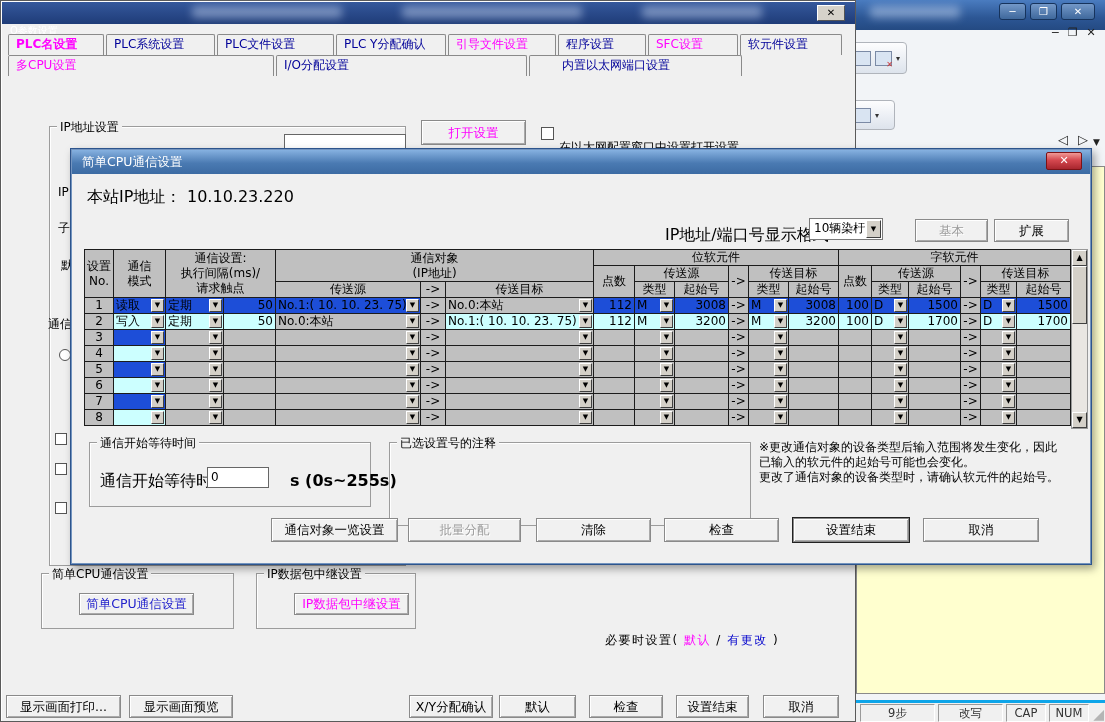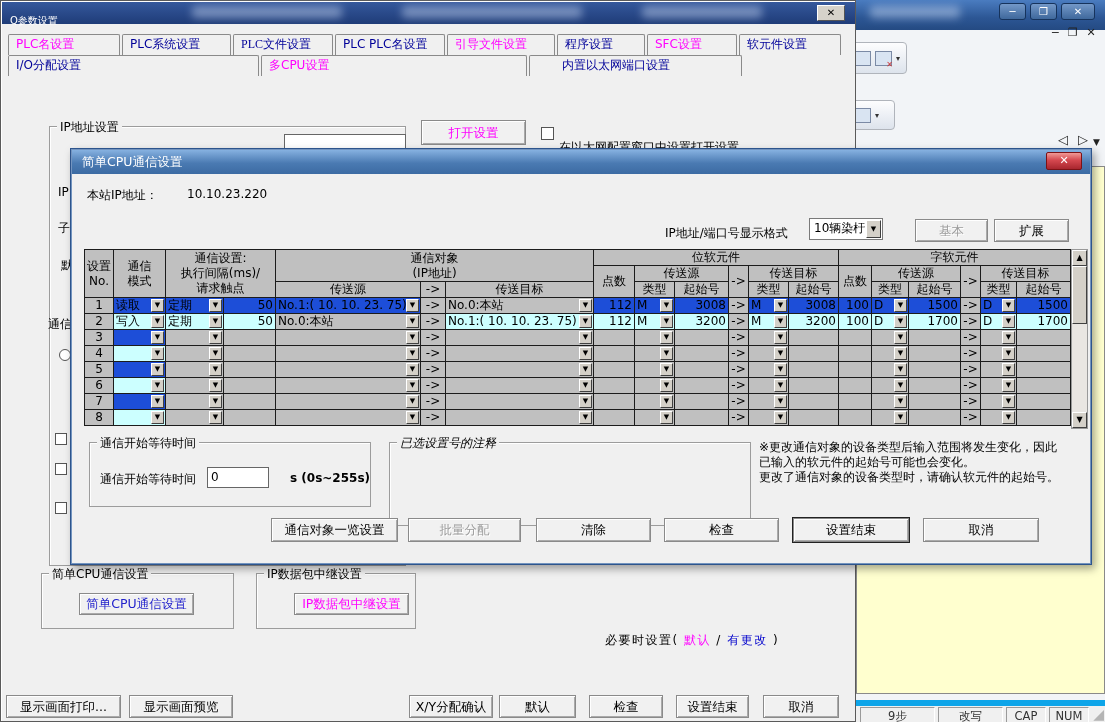--- a/index.html
+++ b/index.html
@@ -24,32 +24,32 @@
   .toolfrag { background:linear-gradient(180deg,#fdfdfe,#dde3ec); border:1px solid #b0b4bb;
     border-radius:0 4px 4px 0; display:flex; align-items:center; gap:4px; padding:0 4px; }
   .ticon { width:17px; height:15px; border:1px solid #7b8aa5; background:#d9e4f2; position:relative; }
   .ticon.redx::after { content:"✕"; position:absolute; right:-2px; bottom:-4px; color:#c33; font-size:8px; }
   .tdrop { font-size:8px; color:#333; }
   #navarrows { left:1058px; top:132px; color:#222; font-size:13px; letter-spacing:10px; }
   #navdrop { left:1093px; top:137px; font-size:9px; color:#222; }
   #yellow-panel { left:856px; top:166px; width:249px; height:528px;
     background:#ffffcf; border:1px solid #8a8a8a; }
   #statusbar { left:856px; top:700px; width:249px; height:22px; background:#f0f0f0;
-    border-top:6px solid #0ea5e9; display:flex; justify-content:flex-end; gap:3px;
+    border-top:3px solid #0ea5e9; display:flex; justify-content:flex-end; gap:3px;
     padding:1px 16px 0 0; }
   .seg { border:1px solid; border-color:#9a9a9a #fff #fff #9a9a9a; background:#f0f0f0;
     height:18px; line-height:16px; text-align:center; font-size:11.5px; color:#333; }
   #grip { right:1px; bottom:0; color:#b5b5b5; font-size:14px; }
 
   
   #outer-dialog { left:0; top:0; width:856px; height:722px; background:#f0f0f0;
     border:1px solid #5a5a5a; box-shadow:inset 1px 1px 0 #fff; z-index:1; }
   #outer-titlebar { left:1px; top:1px; width:853px; height:22px;
     background:linear-gradient(180deg,#35589c,#1f3c78); color:#fff; }
-  #outer-title { position:absolute; left:8px; top:12px; font-size:10px; }
+  #outer-title { position:absolute; left:8px; top:22px; font-size:10px; }
   .clsbtn { position:absolute; width:28px; height:16px; background:#d6d2ca;
     border:1px solid; border-color:#fff #555 #555 #fff; text-align:center;
     font-size:10px; line-height:14px; color:#000; font-weight:bold; }
   .tabrow { position:absolute; left:7px; display:flex; gap:2px; }
   .tab { height:21px; line-height:19px; padding-left:7px; background:#f0f0f0;
     border:1px solid #8a8a8a; border-bottom:none; border-radius:2px 2px 0 0;
     font-size:12px; color:#000099; white-space:nowrap; overflow:hidden; }
   .tab.hl { color:#ff00ff; }
   .grp { position:absolute; border:1px solid #9c9c9c; box-shadow:inset 1px 1px 0 #fff; }
   .grp-label { position:absolute; top:-8px; left:7px; background:#f0f0f0; padding:0 3px;
@@ -69,21 +69,21 @@
   
   #inner-dialog { left:70px; top:148px; width:1022px; height:417px; background:#f0f0f0;
     border:1px solid #2d548c; box-shadow:0 0 0 1px #7394bf inset, 3px 4px 8px rgba(0,0,0,.35);
     z-index:10; }
   #inner-titlebar { position:absolute; left:1px; top:1px; right:1px; height:24px;
     background:linear-gradient(180deg,#86b1e0,#4a7ab2 55%,#3c6ba3); }
   #inner-title { position:absolute; left:10px; top:4px; color:#fff; font-size:12.5px; }
   #inner-close { position:absolute; right:9px; top:3px; width:36px; height:18px;
     background:linear-gradient(180deg,#f09a96,#d5484f 45%,#a8262e); border:1px solid #7c1216;
     border-radius:2px; color:#fff; text-align:center; font-size:11px; line-height:16px; font-weight:bold; }
-  .ilabel { position:absolute; font-size:12px; white-space:nowrap; }
+  .ilabel { position:absolute; font-size:16px; white-space:nowrap; }
   .combo { position:absolute; background:#fff; border:1px solid #7a7a7a; font-size:12px;
     line-height:19px; padding-left:4px; }
   .combo .car { position:absolute; right:1px; top:1px; bottom:1px; width:15px;
     background:#d4d0c8; border:1px solid; border-color:#fff #404040 #404040 #fff;
     font-size:7px; text-align:center; line-height:17px; }
   .tinput { position:absolute; background:#fff; border:1px solid #666; font-size:12px;
     padding-left:3px; line-height:18px; }
 
   
   #comm-table { position:absolute; left:13px; top:100px; border-collapse:collapse;
@@ -156,32 +156,32 @@
 <div id="outer-dialog" class="abs">
   <div id="outer-titlebar" class="abs">
     <span id="outer-title">Q参数设置</span>
     <div class="blob" style="left:190px;top:4px;width:150px;height:12px;"></div>
     <div class="blob" style="left:400px;top:4px;width:180px;height:12px;"></div>
     <div class="blob" style="left:640px;top:4px;width:120px;height:12px;"></div>
   </div>
   <div class="clsbtn" style="left:816px;top:4px;">✕</div>
 
   <div class="tabrow" style="top:33px;" id="tabs-row1">
-      <div class="tab hl" style="width: 112px;">PLC名设置</div>
+      <div class="tab hl" style="width: 96px; font-weight: bold;">PLC名设置</div>
       <div class="tab" style="width: 109px;">PLC系统设置</div>
-      <div class="tab" style="width: 100px; font-family: Liberation Serif, serif;">PLC文件设置</div>
-      <div class="tab" style="width: 110px;">PLC PLC名设置</div>
+      <div class="tab" style="width: 117px;">PLC文件设置</div>
+      <div class="tab" style="width: 110px;">PLC Y分配确认</div>
       <div class="tab hl" style="width: 108px;">引导文件设置</div>
       <div class="tab" style="width: 88px;">程序设置</div>
       <div class="tab hl" style="width: 90px;">SFC设置</div>
       <div class="tab" style="width: 102px;">软元件设置</div>
     </div>
   <div class="tabrow" style="top:54px;" id="tabs-row2">
+      <div class="tab hl" style="width: 266px;">多CPU设置</div>
       <div class="tab" style="width: 251px;">I/O分配设置</div>
-      <div class="tab hl" style="width: 266px;">多CPU设置</div>
       <div class="tab" style="width: 213px; padding-left: 32px;">内置以太网端口设置</div>
     </div>
 
   <div class="grp" style="left:48px;top:125px;width:357px;height:440px;">
     <span class="grp-label">IP地址设置</span>
   </div>
   <div class="abs" style="left:283px;top:133px;width:122px;height:15px;background:#fff;border:1px solid #666;"></div>
   <div class="cbtn" style="left:420px;top:119px;width:105px;height:25px;line-height:23px;color:#ff00ff;">打开设置</div>
   <div class="checkbox" style="left:540px;top:126px;"></div>
   <span class="frag" style="left:558px;top:138px;">在以太网配置窗口中设置打开设置</span>
@@ -475,21 +475,21 @@
   </div>
 
   <div class="grp" style="left:18px;top:293px;width:282px;height:65px;">
     <span class="grp-label">通信开始等待时间</span>
     <span class="ilabel" style="left:10px;top:28px;">通信开始等待时间</span>
     <div class="tinput" style="left:117px;top:24px;width:62px;height:21px;">
       <span>0</span>
     </div>
     <span class="ilabel" style="left:200px;top:28px;font-weight:bold;">s (0s~255s)</span>
   </div>
-  <div class="grp" style="left:318px;top:293px;width:362px;height:84px;font-style:italic;">
+  <div class="grp" style="left:318px;top:293px;width:362px;height:84px;">
     <span class="grp-label">已选设置号的注释</span>
   </div>
 
   <div id="note-block">
       <div>※更改通信对象的设备类型后输入范围将发生变化，因此</div>
       <div>已输入的软元件的起始号可能也会变化。</div>
       <div>更改了通信对象的设备类型时，请确认软元件的起始号。</div>
     </div>
   <div id="inner-buttons">
       <div class="cbtn" style="left: 200px; top: 369px; width: 127px; height: 24px; line-height: 22px;">通信对象一览设置</div>

